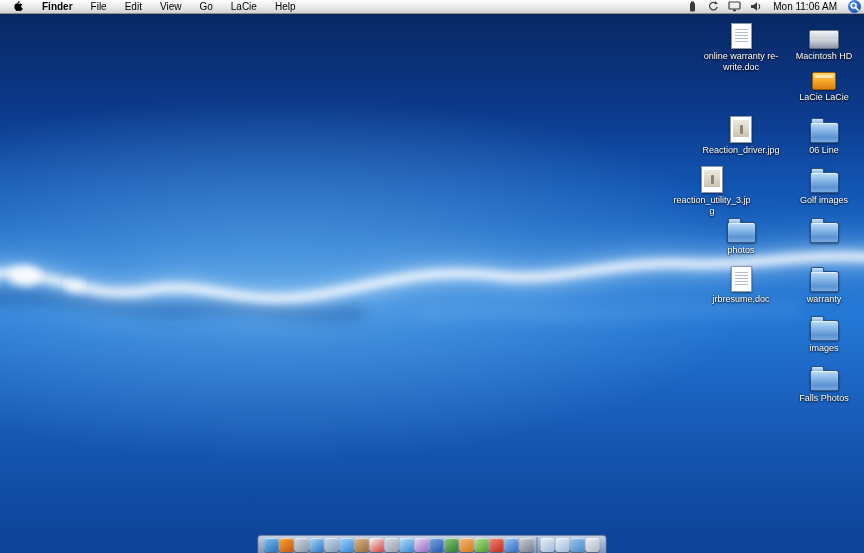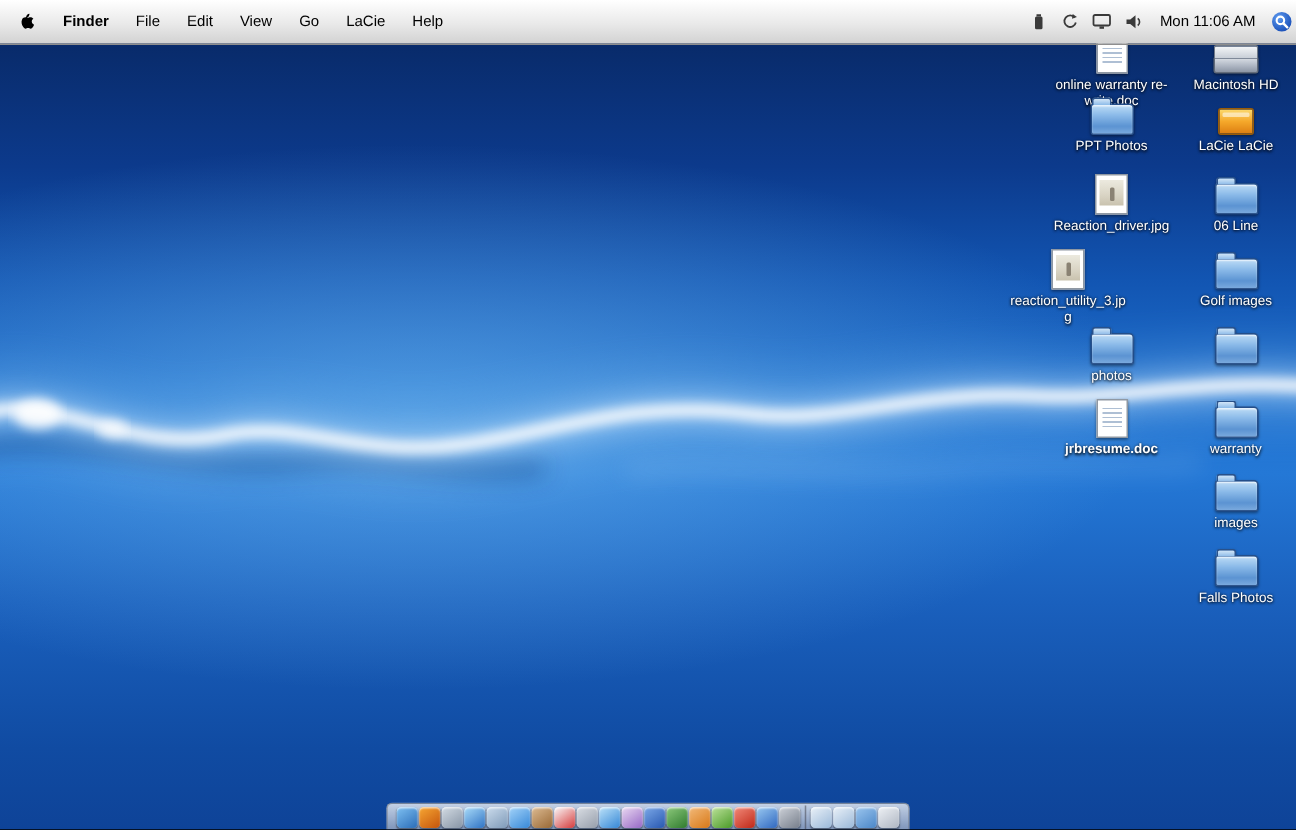--- a/index.html
+++ b/index.html
@@ -1,20 +1,20 @@
 <!DOCTYPE html>
 <html><head>
 <meta charset="utf-8">
 <style>
   html,body{margin:0;padding:0;}
   body{width:864px;height:553px;overflow:hidden;font-family:"Liberation Sans",sans-serif;background:#000;}
   .screen{position:relative;width:864px;height:553px;overflow:hidden;}
 
   
-  .menubar{position:absolute;top:0;left:0;right:0;height:30px;box-sizing:border-box;
+  .menubar{position:absolute;top:0;left:0;right:0;height:14px;box-sizing:border-box;
     display:flex;justify-content:space-between;align-items:center;
     background:linear-gradient(180deg,#ffffff 0%,#e9e9e9 55%,#d2d2d2 100%);
     border-bottom:1px solid #8e8e8e;font-size:10px;color:#000;z-index:30;}
   .mb-left{display:flex;align-items:center;height:100%;}
   .apple{padding:0 10px 0 12px;display:flex;align-items:center;}
   .menu{padding:0 9px;line-height:14px;white-space:nowrap;}
   .bold{font-weight:bold;}
   .mb-right{display:flex;align-items:center;gap:9px;padding-right:3px;height:100%;}
   .sicon{display:flex;align-items:center;}
   .clock{white-space:nowrap;padding:0 2px;}
@@ -151,45 +151,39 @@
       <path d="M 420 300 C 500 292, 560 306, 640 298 C 700 292, 740 300, 800 294" stroke="#bfe0f8" stroke-width="4" fill="none" opacity="0.4" filter="url(#b8)" stroke-linecap="round"></path>
     </svg>
 
     <div class="icons-layer">
         <div class="di" style="left: 699px; top: 8px;">
           <div class="glyph">
             <div class="g-doc"></div>
           </div>
           <div class="label">online warranty re-write.doc</div>
         </div>
-        <div class="di" style="left: 699px; top: 49px;">
-          <div class="glyph">
-            <div class="g-folder"></div>
-          </div>
-          <div class="label">PPT Photos</div>
-        </div>
         <div class="di" style="left: 699px; top: 102px;">
           <div class="glyph">
             <div class="g-jpg"></div>
           </div>
           <div class="label">Reaction_driver.jpg</div>
         </div>
         <div class="di" style="left: 670px; top: 152px;">
           <div class="glyph">
             <div class="g-jpg"></div>
           </div>
           <div class="label">reaction_utility_3.jpg</div>
         </div>
         <div class="di" style="left: 699px; top: 202px;">
           <div class="glyph">
             <div class="g-folder"></div>
           </div>
           <div class="label">photos</div>
         </div>
-        <div class="di" style="left: 699px; top: 251px; font-weight: bold;">
+        <div class="di" style="left: 699px; top: 251px;">
           <div class="glyph">
             <div class="g-doc"></div>
           </div>
           <div class="label">jrbresume.doc</div>
         </div>
         <div class="di" style="left: 782px; top: 8px;">
           <div class="glyph">
             <div class="g-hd"></div>
           </div>
           <div class="label">Macintosh HD</div>

